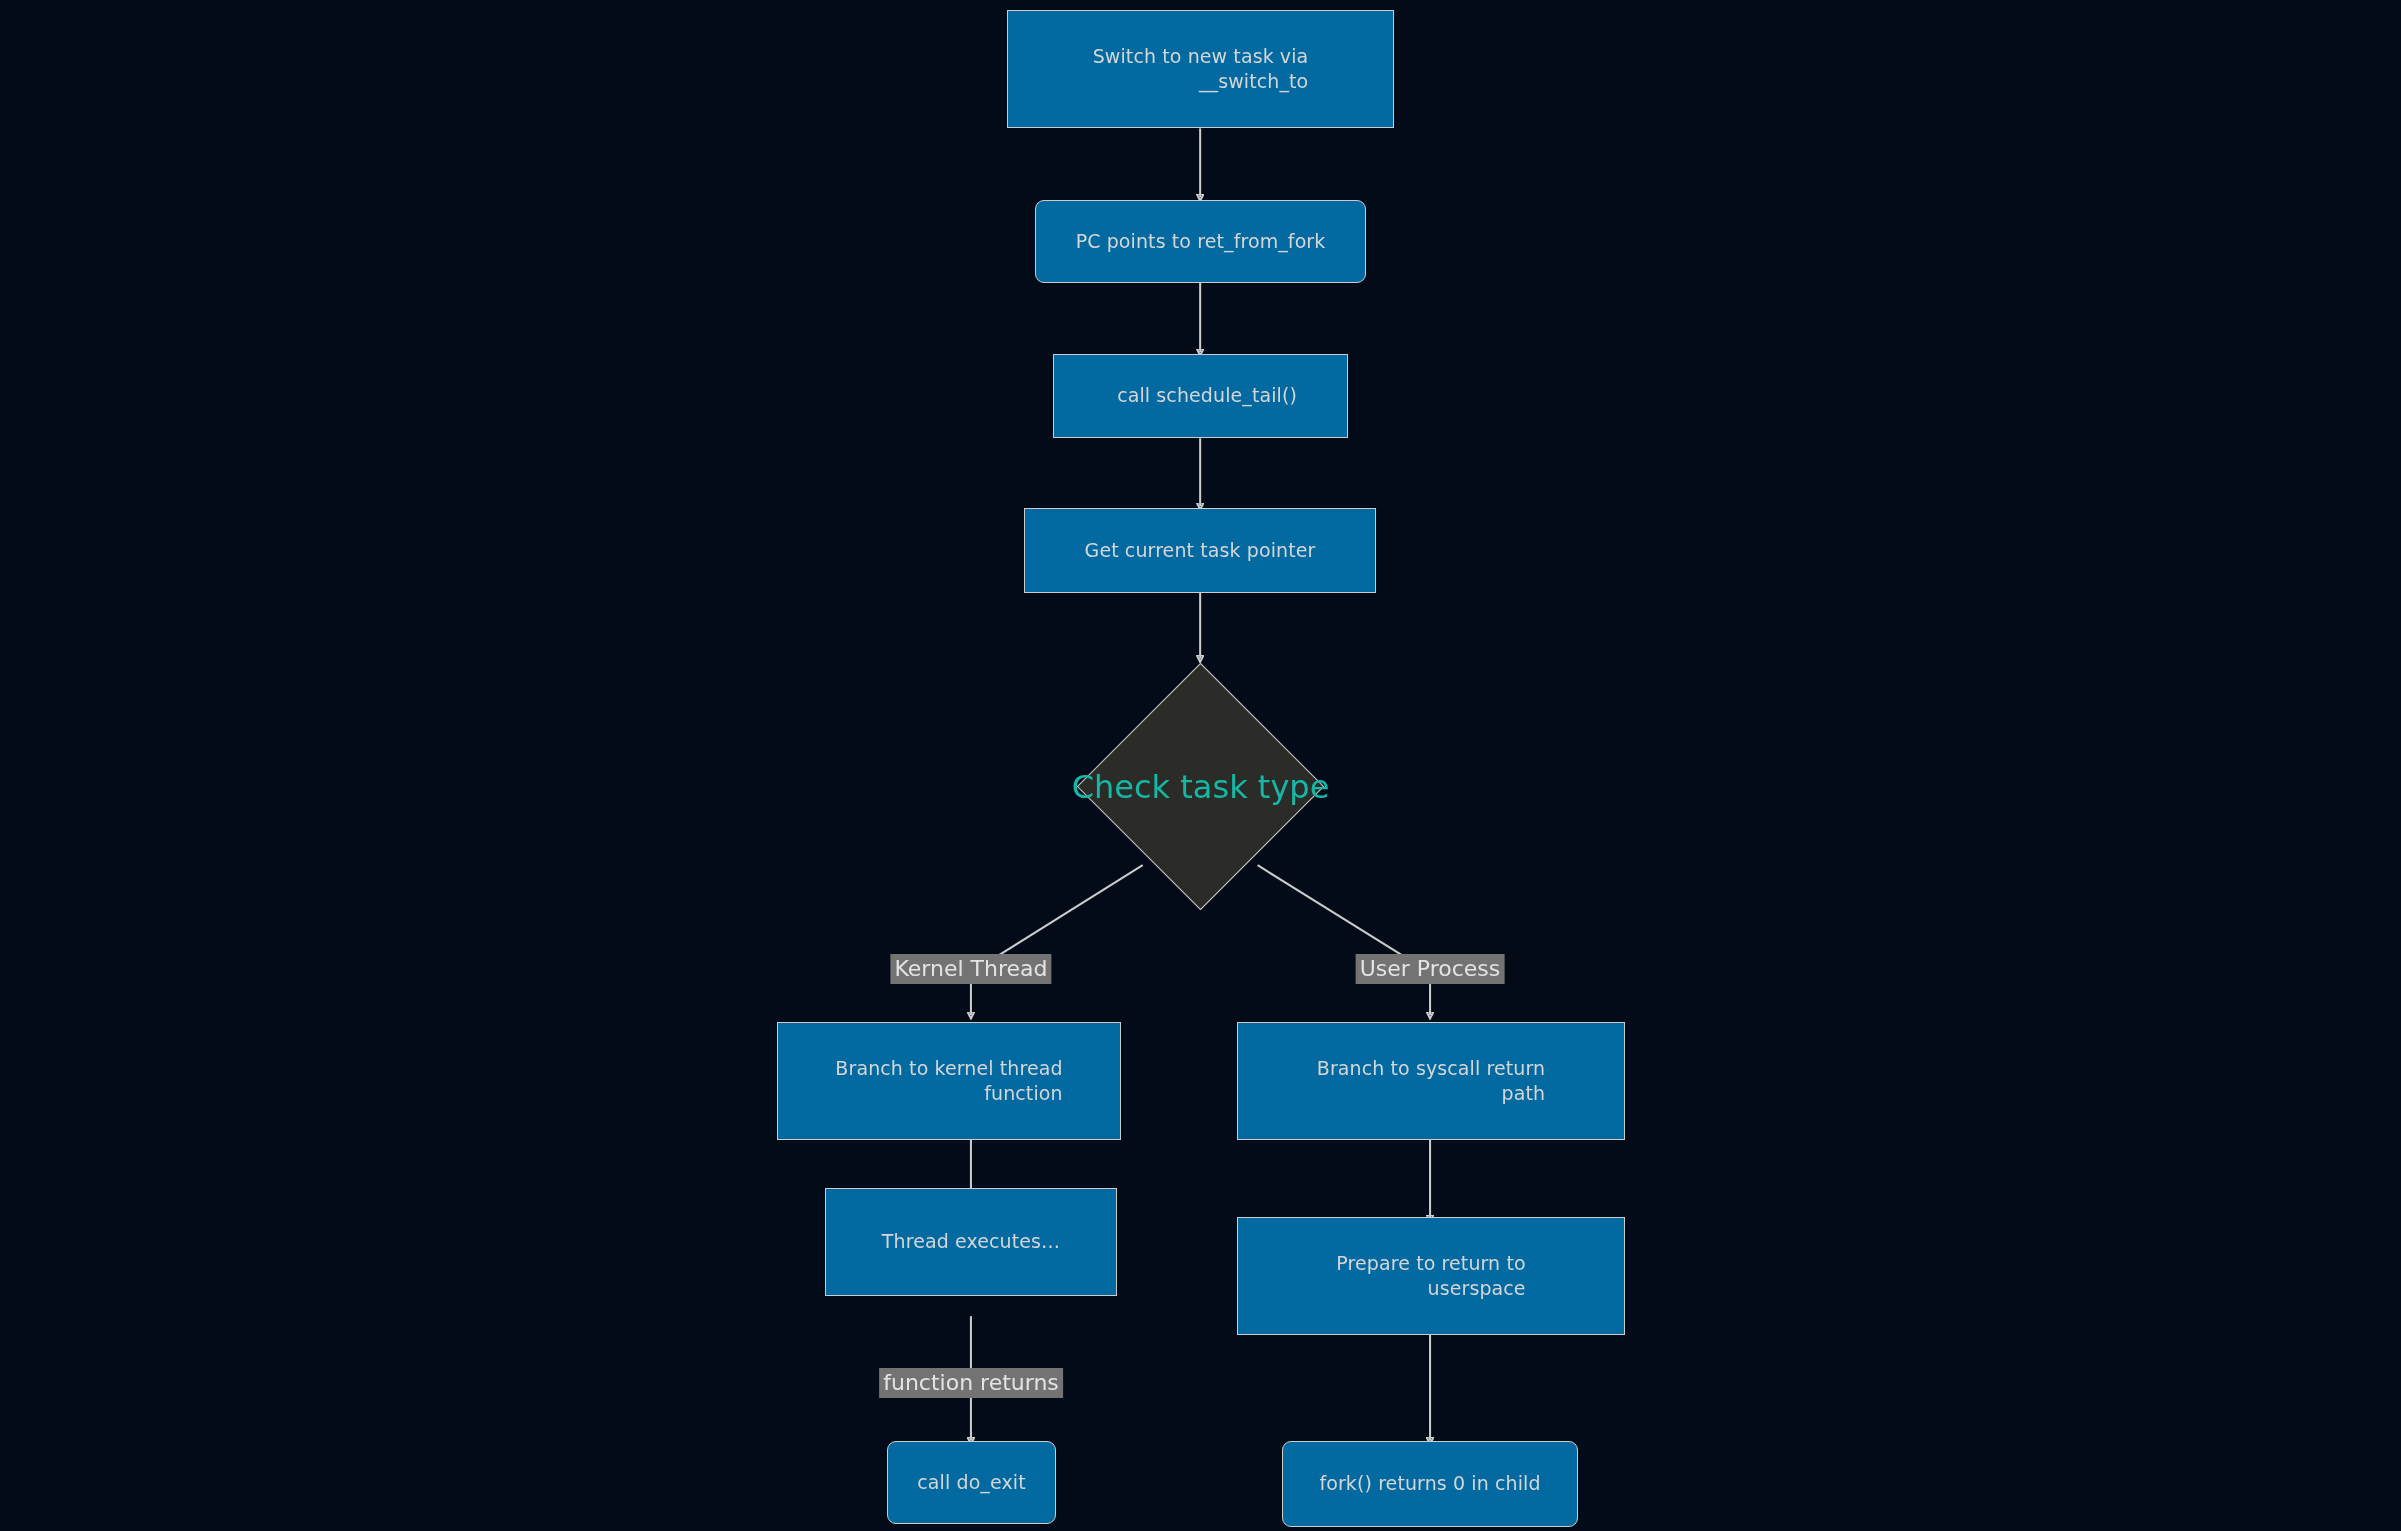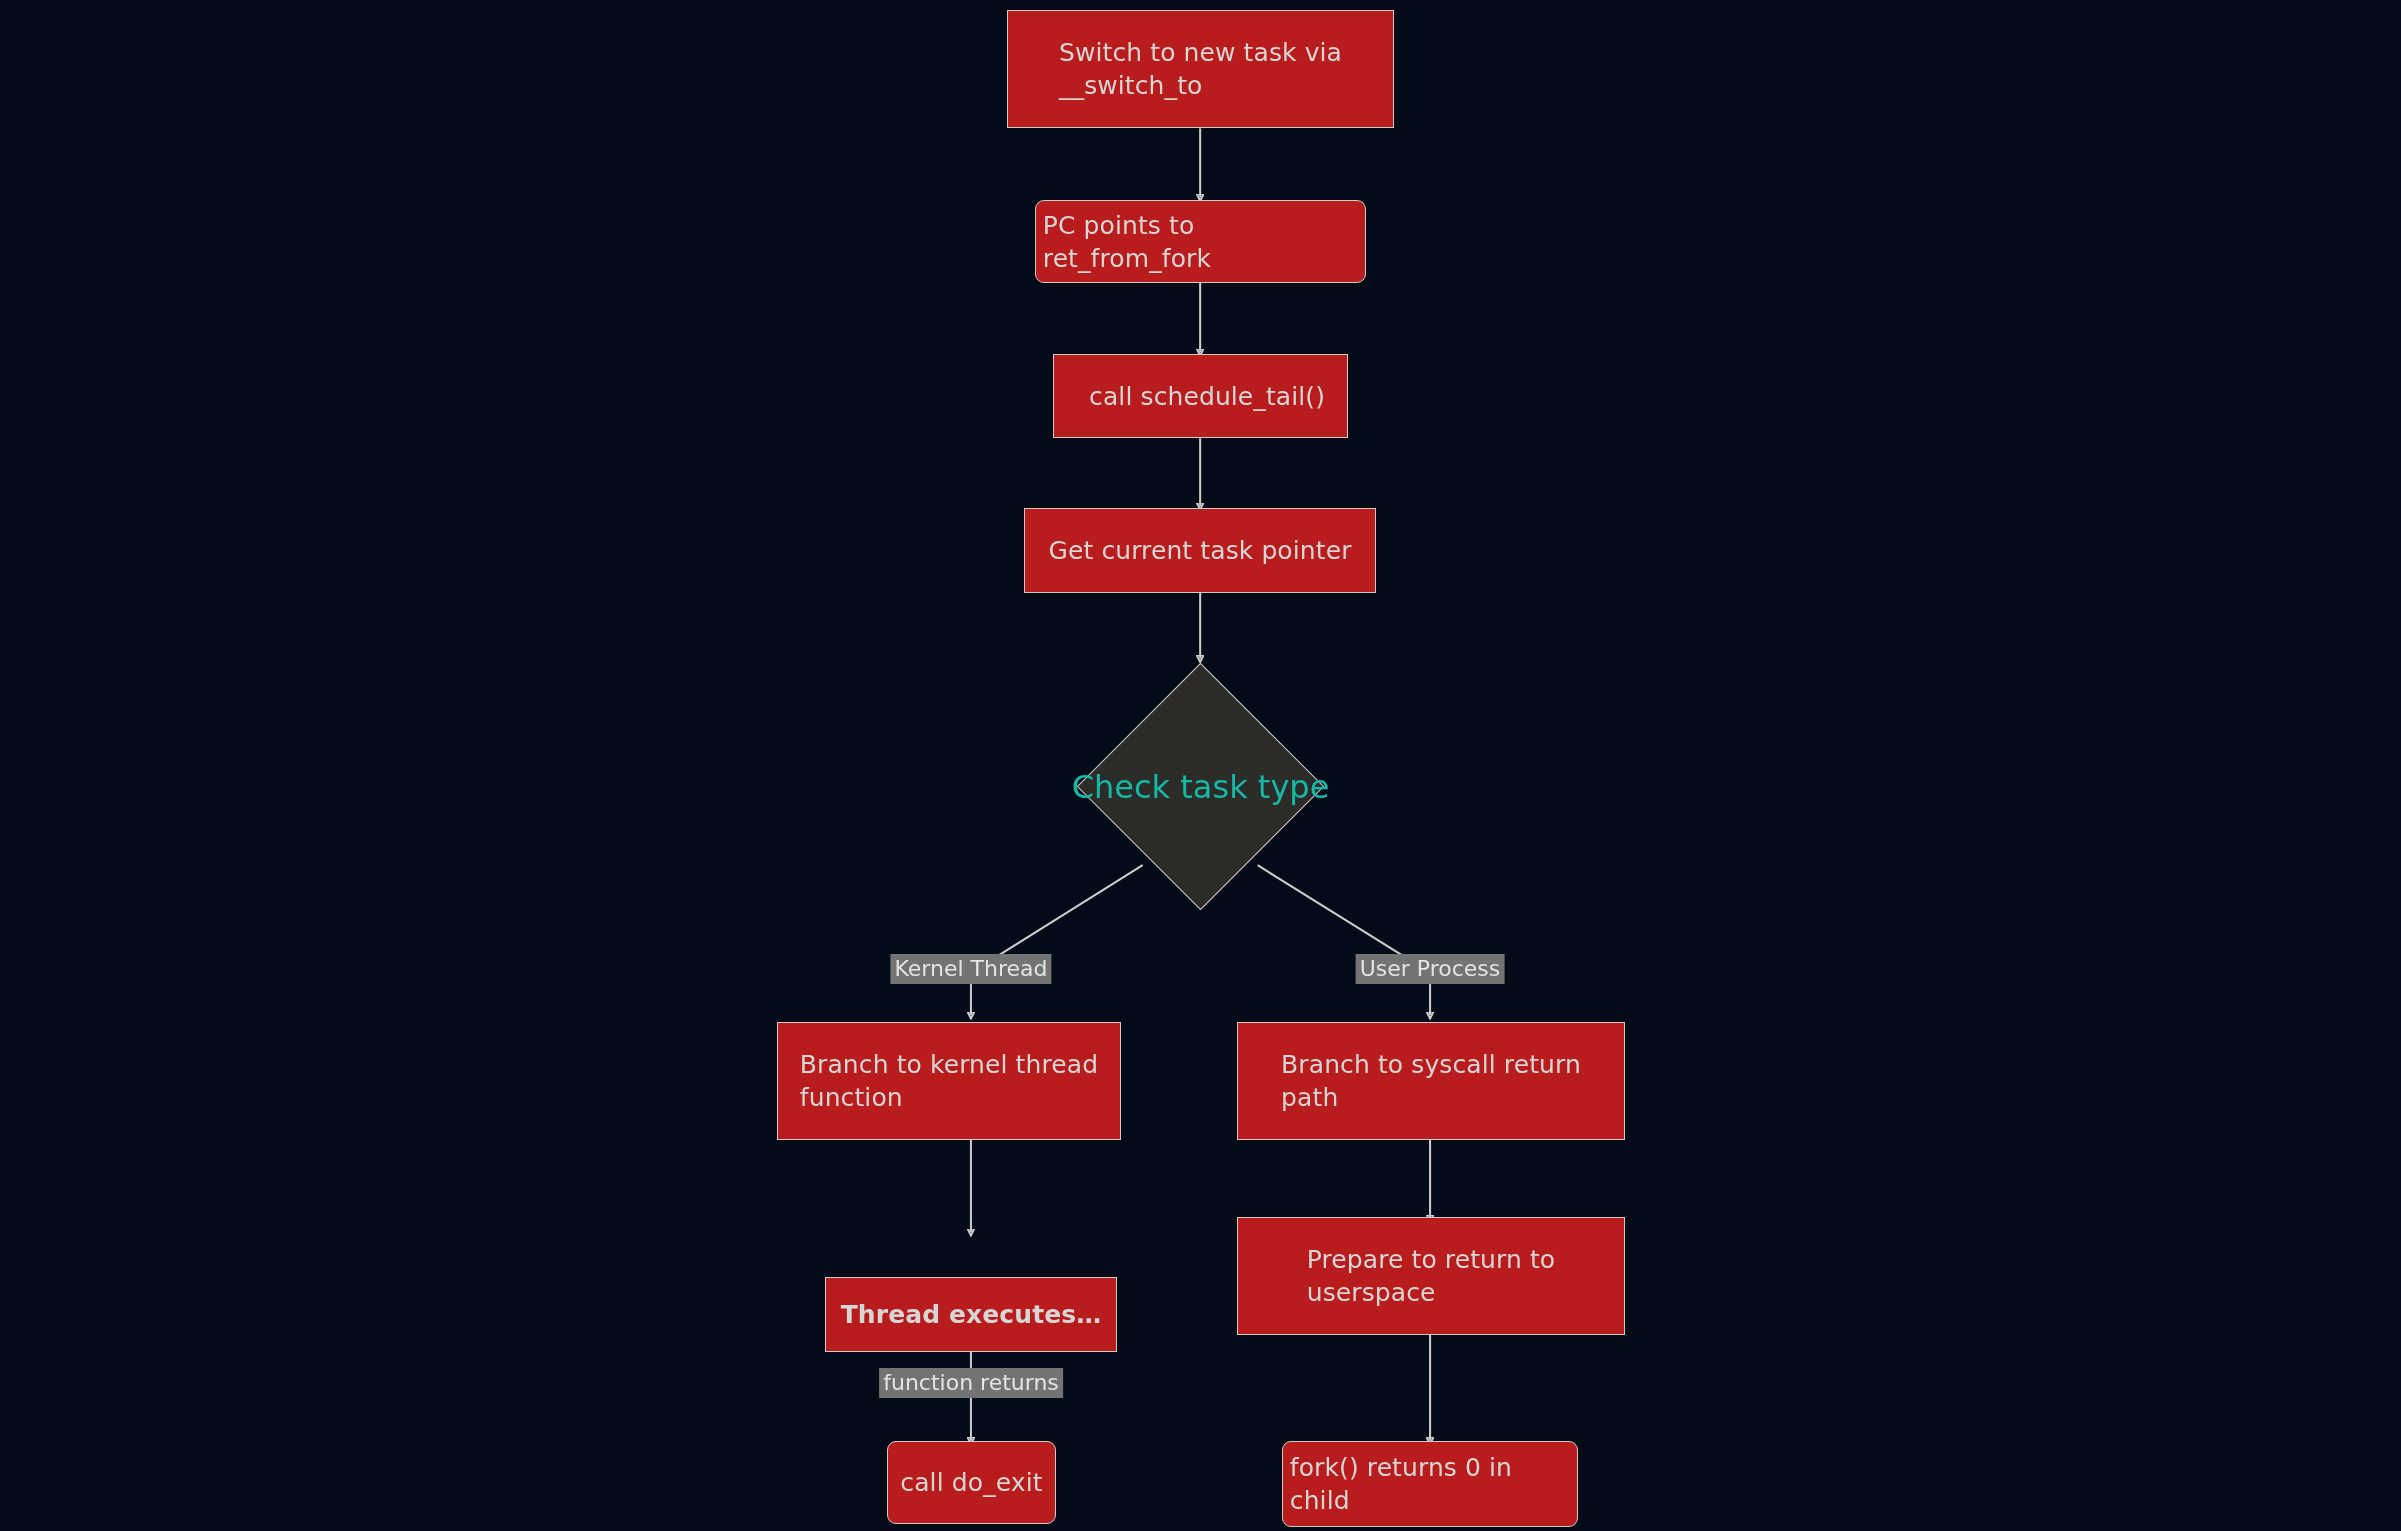--- a/index.html
+++ b/index.html
@@ -13,28 +13,28 @@
     height: 1532px;
     background: #030a18;
     overflow: hidden;
     font-family: "DejaVu Sans", sans-serif;
   }
 
   
   .node {
     position: absolute;
     box-sizing: border-box;
-    background: #b91c1c;
+    background: #0369a1;
     border: 1.4px solid #cccccc;
     color: #d6d6d6;
     display: flex;
     align-items: center;
     justify-content: center;
-    text-align: left;
-    font-size: 25px;
+    text-align: right;
+    font-size: 19px;
     line-height: 1.32;
     letter-spacing: 0.1px;
     white-space: pre-line;
     padding: 2.7px 6.8px;
   }
   .node.round { border-radius: 9px; }
 
   
   .diamond-wrap {
     position: absolute;
@@ -127,21 +127,21 @@
     <div class="diamond-shape"></div>
     <div class="diamond-label" style="left:-82px; right:-82px;">Check task type</div>
   </div>
 
   <div class="node" style="left:777px; top:1022px; width:344px; height:118px;">Branch to kernel thread
 function</div>
 
   <div class="node" style="left:1237px; top:1022px; width:388px; height:118px;">Branch to syscall return
 path</div>
 
-  <div class="node" style="left:825px; top:1277px; width:292px; height:75px;font-weight:bold;">Thread executes…</div>
+  <div class="node" style="left:825px; top:1188px; width:292px; height:108px;">Thread executes…</div>
 
   <div class="node" style="left:1237px; top:1217px; width:388px; height:118px;">Prepare to return to
 userspace</div>
 
   <div class="node round" style="left:887px; top:1441px; width:169px; height:83px;">call do_exit</div>
 
   <div class="node round" style="left:1282px; top:1441px; width:296px; height:86px;">fork() returns 0 in child</div>
 
   <div class="edge-label" style="left:971px; top:954px;">Kernel Thread</div>
 

